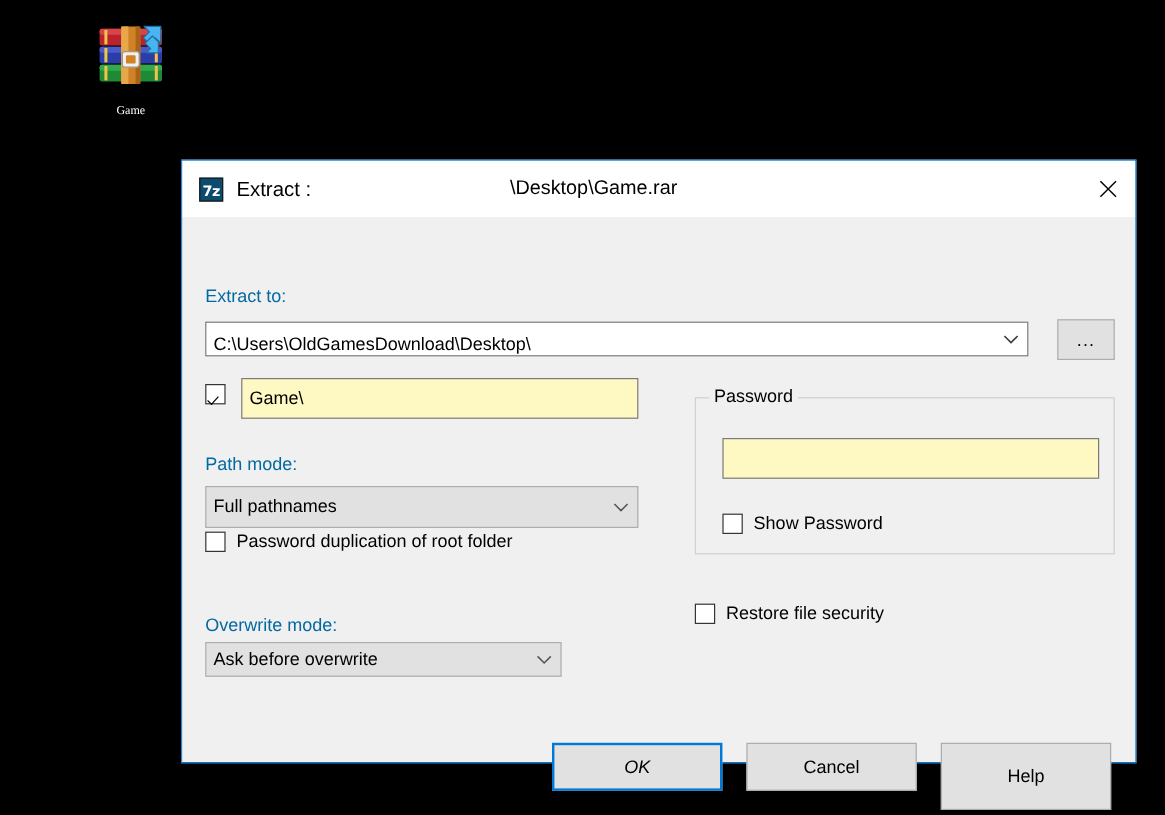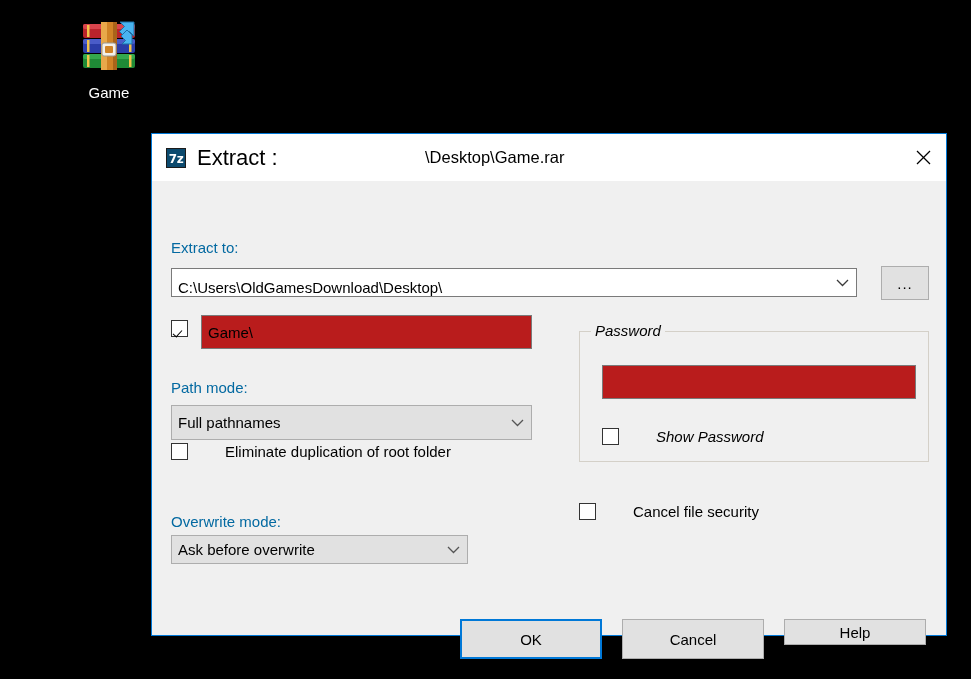--- a/index.html
+++ b/index.html
@@ -32,23 +32,24 @@
   }
   .rar-icon {
     width: 58px;
     height: 56px;
     margin: 0 auto;
     position: relative;
   }
   .desktop-icon-label {
     margin-top: 10px;
     color: #ffffff;
-    font-size: 15px;
+    font-size: 10px;
     line-height: 17px;
     text-shadow: 0 1px 2px rgba(0,0,0,0.9);
+    font-family: Liberation Serif, serif;
   }
 
   
   .dialog {
     position: absolute;
     left: 151px;
     top: 133px;
     width: 796px;
     height: 503px;
     box-sizing: border-box;
@@ -75,21 +76,21 @@
     font-size: 12px;
     font-weight: bold;
     line-height: 20px;
     text-align: center;
     letter-spacing: -0.5px;
     font-family: "DejaVu Sans", sans-serif;
     box-sizing: border-box;
   }
   .title-text {
     margin-left: 11px;
-    font-size: 22px;
+    font-size: 17px;
     color: #000000;
   }
   .title-path {
     position: absolute;
     left: 273px;
     font-size: 16.5px;
     color: #000000;
   }
   .close-btn {
     position: absolute;
@@ -114,21 +115,21 @@
   .label {
     font-size: 15px;
     color: #0369a1;
     position: absolute;
   }
 
   
   .textfield {
     position: absolute;
     box-sizing: border-box;
-    background: #b91c1c;
+    background: #fef9c3;
     border: 1px solid #7a7a7a;
     font-size: 15px;
     color: #000000;
     padding: 16px 6px;
     display: flex;
     align-items: center;
     font-family: "Liberation Sans", sans-serif;
   }
 
   
@@ -189,21 +190,20 @@
     cursor: default;
     letter-spacing: 1px;
   }
 
   
   .checkrow {
     position: absolute;
     display: flex;
     align-items: center;
     cursor: default;
-    gap: 28px;
   }
   .checkbox {
     width: 17px;
     height: 17px;
     box-sizing: border-box;
     background: #ffffff;
     border: 1px solid #333333;
     flex: 0 0 auto;
     position: relative;
   }
@@ -342,48 +342,48 @@
       <div class="combo-text">Full pathnames</div>
       <div class="combo-arrow">
         <svg width="13" height="8" viewBox="0 0 13 8" xmlns="http://www.w3.org/2000/svg">
           <polyline points="1,1 6.5,6.5 12,1" fill="none" stroke="#555555" stroke-width="1.3"></polyline>
         </svg>
       </div>
     </div>
 
     <div class="checkrow" style="left:19px; top:262px;">
       <div class="checkbox"></div>
-      <div class="ck-label">Eliminate duplication of root folder</div>
+      <div class="ck-label">Password duplication of root folder</div>
     </div>
 
     <div class="label" style="left:19px; top:332px;">Overwrite mode:</div>
 
     <div class="combo-list" style="left:19px; top:354px; width:297px; height:29px;">
       <div class="combo-text">Ask before overwrite</div>
       <div class="combo-arrow">
         <svg width="13" height="8" viewBox="0 0 13 8" xmlns="http://www.w3.org/2000/svg">
           <polyline points="1,1 6.5,6.5 12,1" fill="none" stroke="#555555" stroke-width="1.3"></polyline>
         </svg>
       </div>
     </div>
 
-    <div class="groupbox" style="left:427px; top:150px; width:350px; height:131px;font-style:italic;">
+    <div class="groupbox" style="left:427px; top:150px; width:350px; height:131px;">
       <div class="gb-title">Password</div>
       <div class="textfield" style="left:22px; top:33px; width:314px; height:33px;" placeholder=""></div>
       <div class="checkrow" style="left:22px; top:96px;">
         <div class="checkbox"></div>
         <div class="ck-label">Show Password</div>
       </div>
     </div>
 
     <div class="checkrow" style="left:427px; top:322px;">
       <div class="checkbox"></div>
-      <div class="ck-label">Cancel file security</div>
-    </div>
-
-    <div class="btn default" style="left:308px; top:438px; width:142px; height:40px;">OK</div>
+      <div class="ck-label">Restore file security</div>
+    </div>
+
+    <div class="btn default" style="left:308px; top:438px; width:142px; height:40px;font-style:italic;">OK</div>
 
     <div class="btn" style="left:470px; top:438px; width:142px; height:40px;">Cancel</div>
 
-    <div class="btn" style="left:632px; top:438px; width:142px; height:26px;">Help</div>
+    <div class="btn" style="left:632px; top:438px; width:142px; height:56px;">Help</div>
 
   </div>
 </div>
 
 </body></html>

